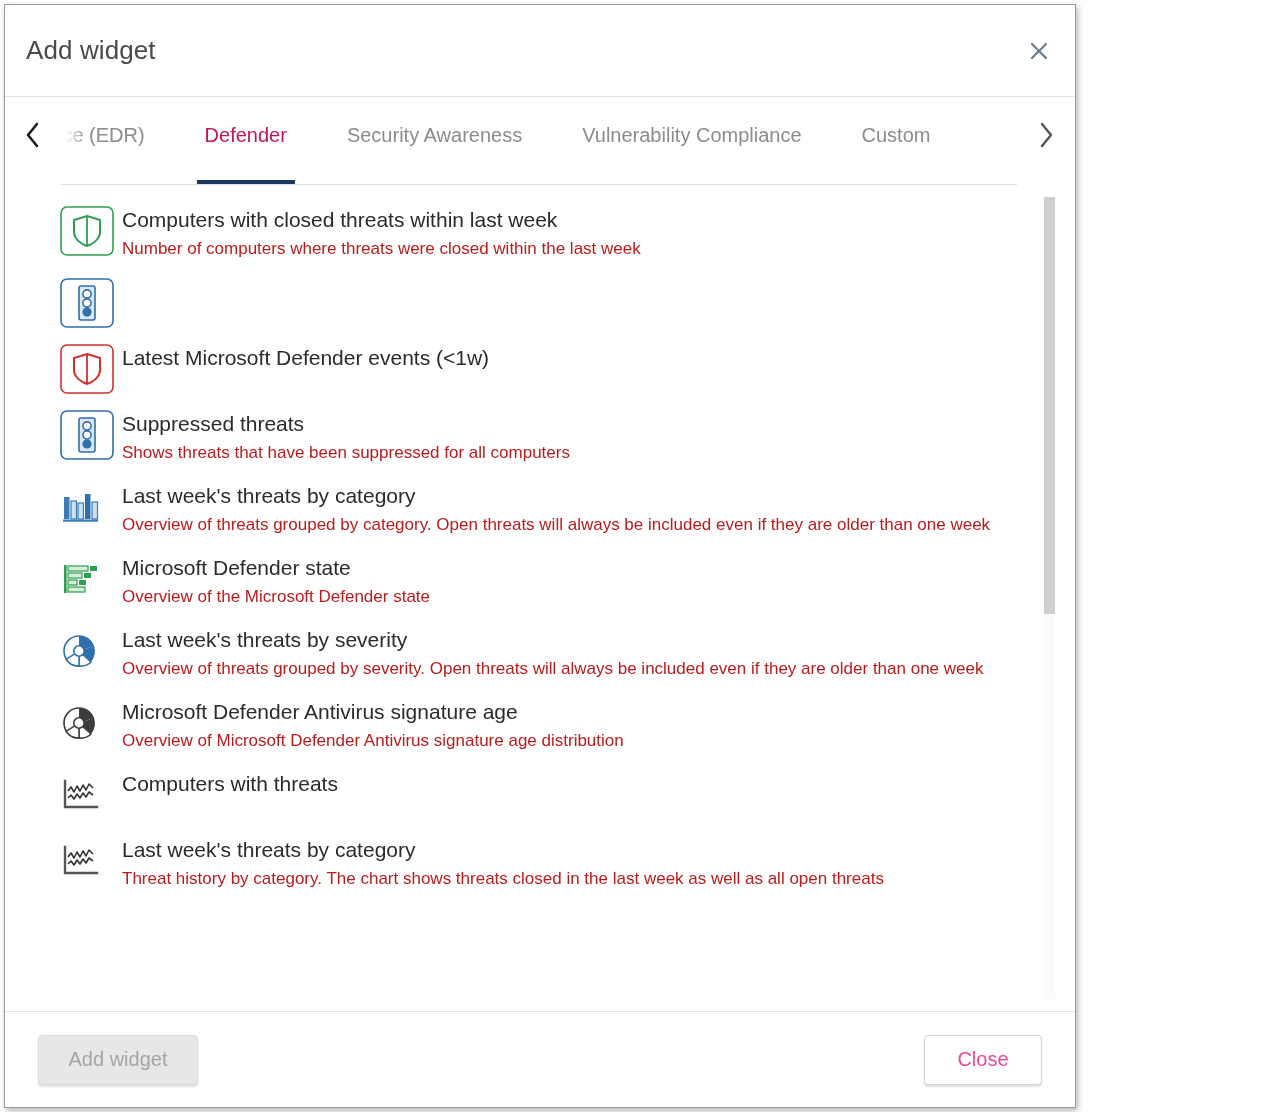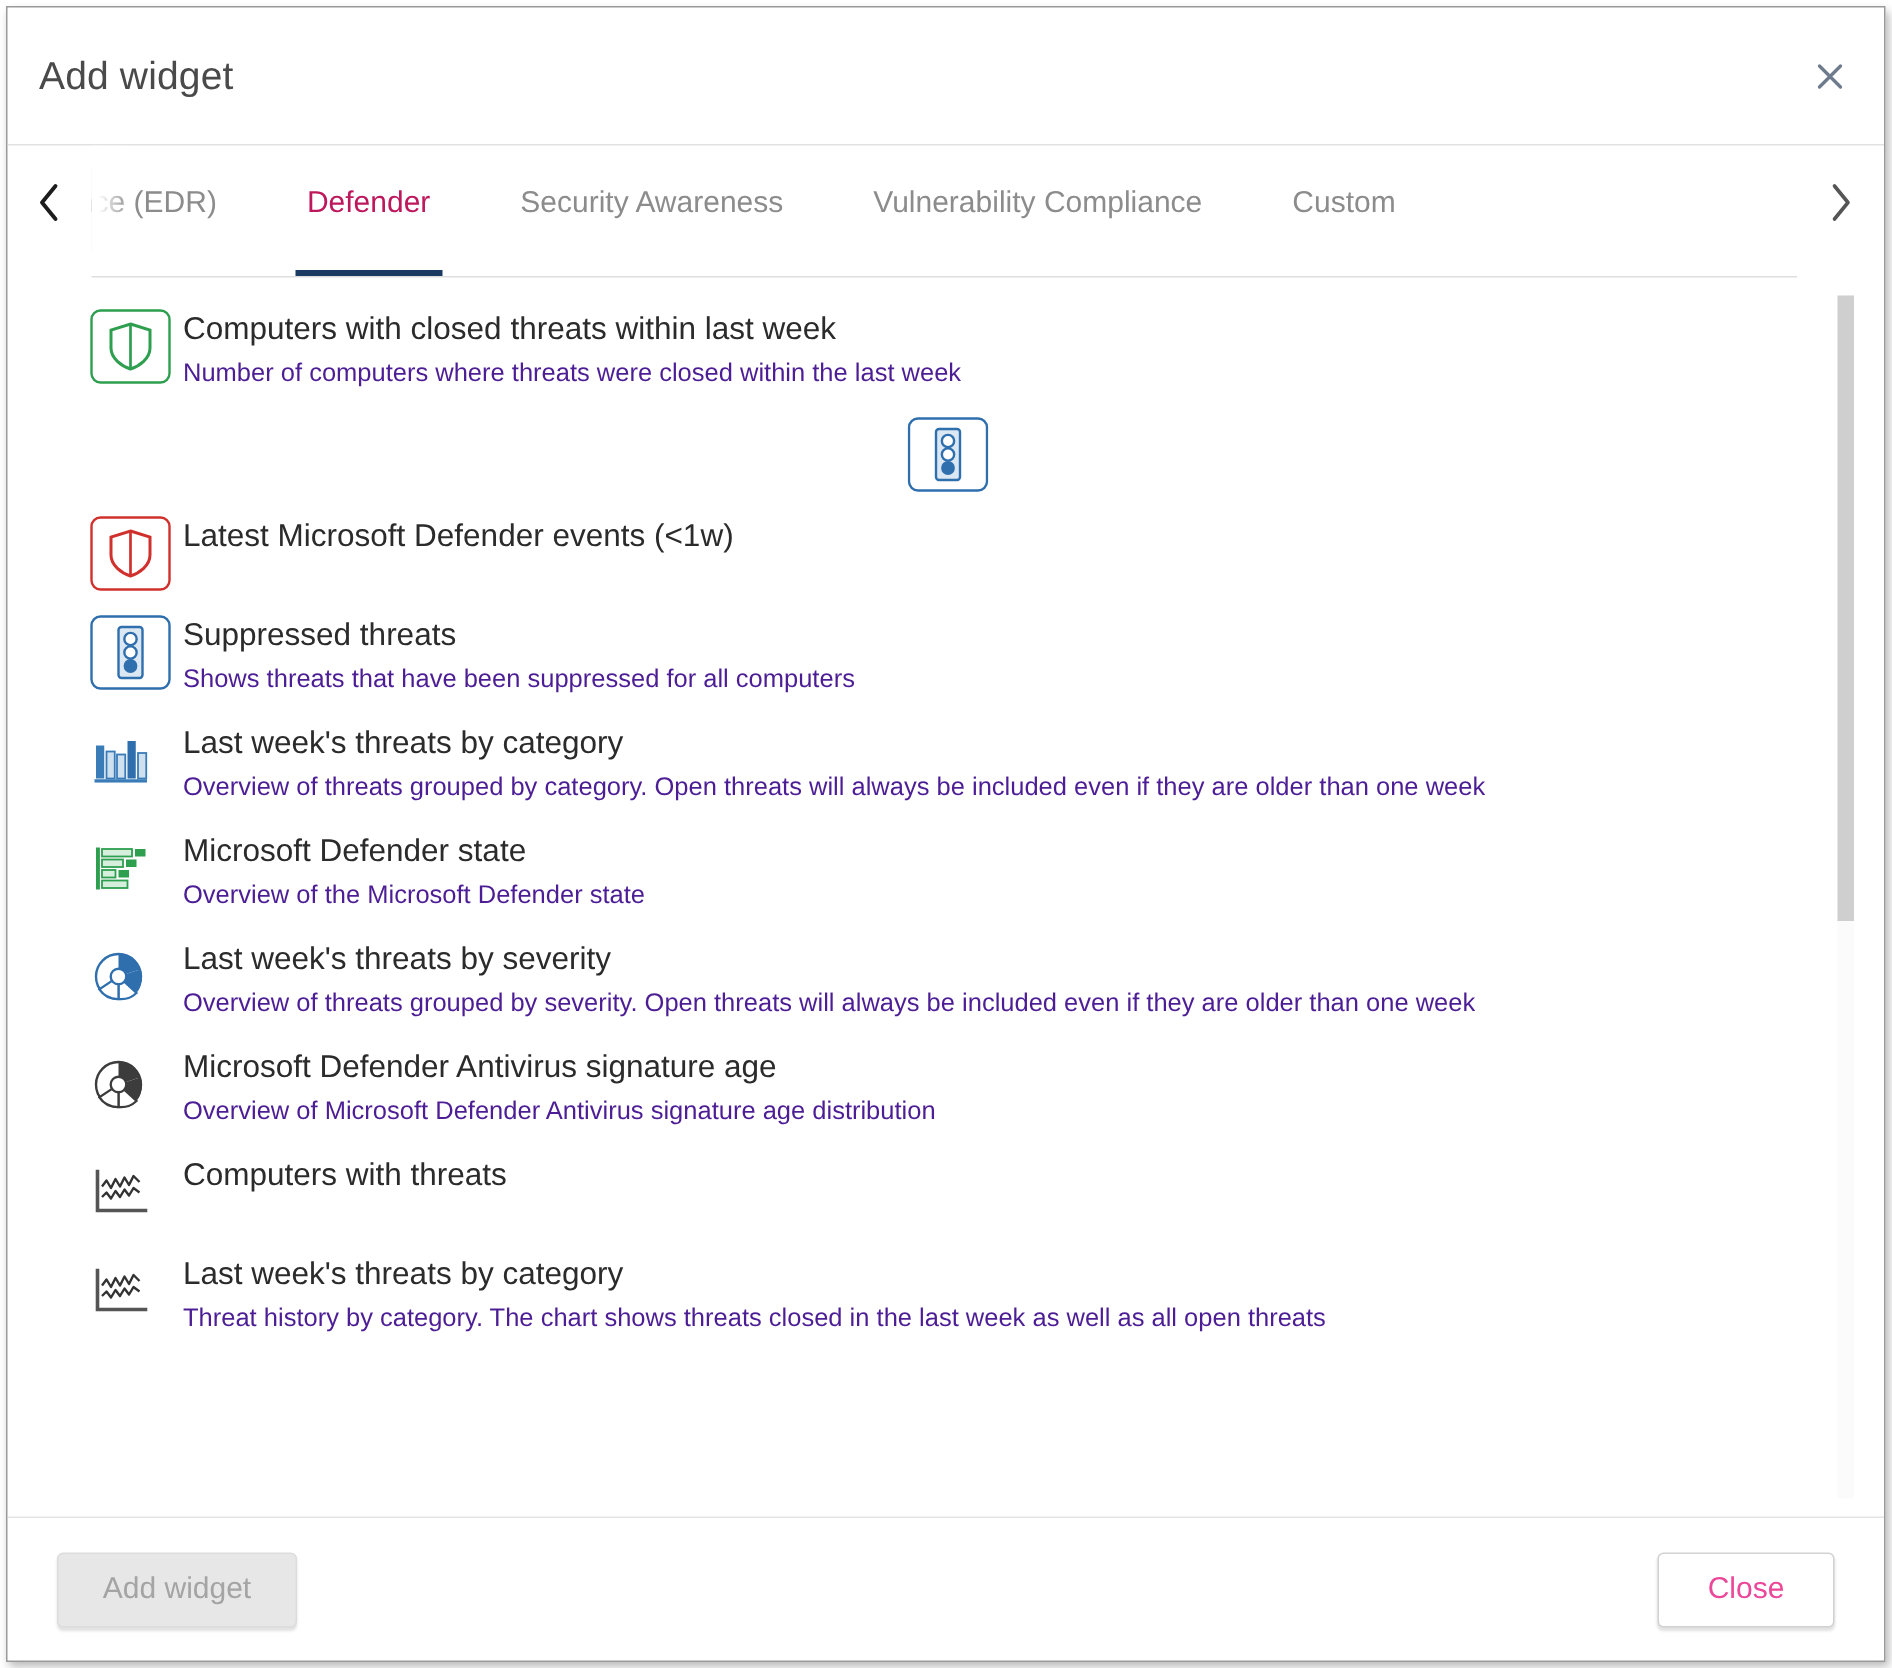--- a/index.html
+++ b/index.html
@@ -8,21 +8,21 @@
     width: 1261px; height: 1112px;
     background: #ffffff;
     font-family: "Liberation Sans", sans-serif;
     -webkit-font-smoothing: antialiased;
   }
 
   
   .dialog {
     position: absolute;
     left: 4px; top: 4px;
-    width: 1253px; height: 1104px;
+    width: 1072px; height: 1104px;
     background: #ffffff;
     border: 1px solid #9a9a9a;
     box-shadow: 2px 3px 6px rgba(0,0,0,0.28);
     display: flex;
     flex-direction: column;
     overflow: hidden;
   }
 
   
   .dlg-header {
@@ -132,41 +132,40 @@
   }
   .list {
     padding: 0 44px 0 55px;
   }
   .widget-row {
     display: flex;
     align-items: flex-start;
     padding: 0 0 12px 0;
     margin-bottom: 4px;
     cursor: pointer;
-    justify-content: center;
   }
   .icon-cell {
     flex: 0 0 62px;
     height: 50px;
     display: flex;
     align-items: center;
     justify-content: flex-start;
     padding-top: 2px;
   }
   .icon-cell svg { display: block; }
   .texts { flex: 1 1 auto; padding-top: 0px; }
   .w-title {
     font-size: 21px;
     color: #2b2b2b;
     line-height: 30px;
     margin-bottom: 1px;
   }
   .w-desc {
     font-size: 17px;
-    color: #4c1d95;
+    color: #b91c1c;
     line-height: 25px;
   }
 
   
   .scrollbar {
     position: absolute;
     right: 20px; top: 12px; bottom: 12px;
     width: 11px;
     background: #fbfbfb;
   }

